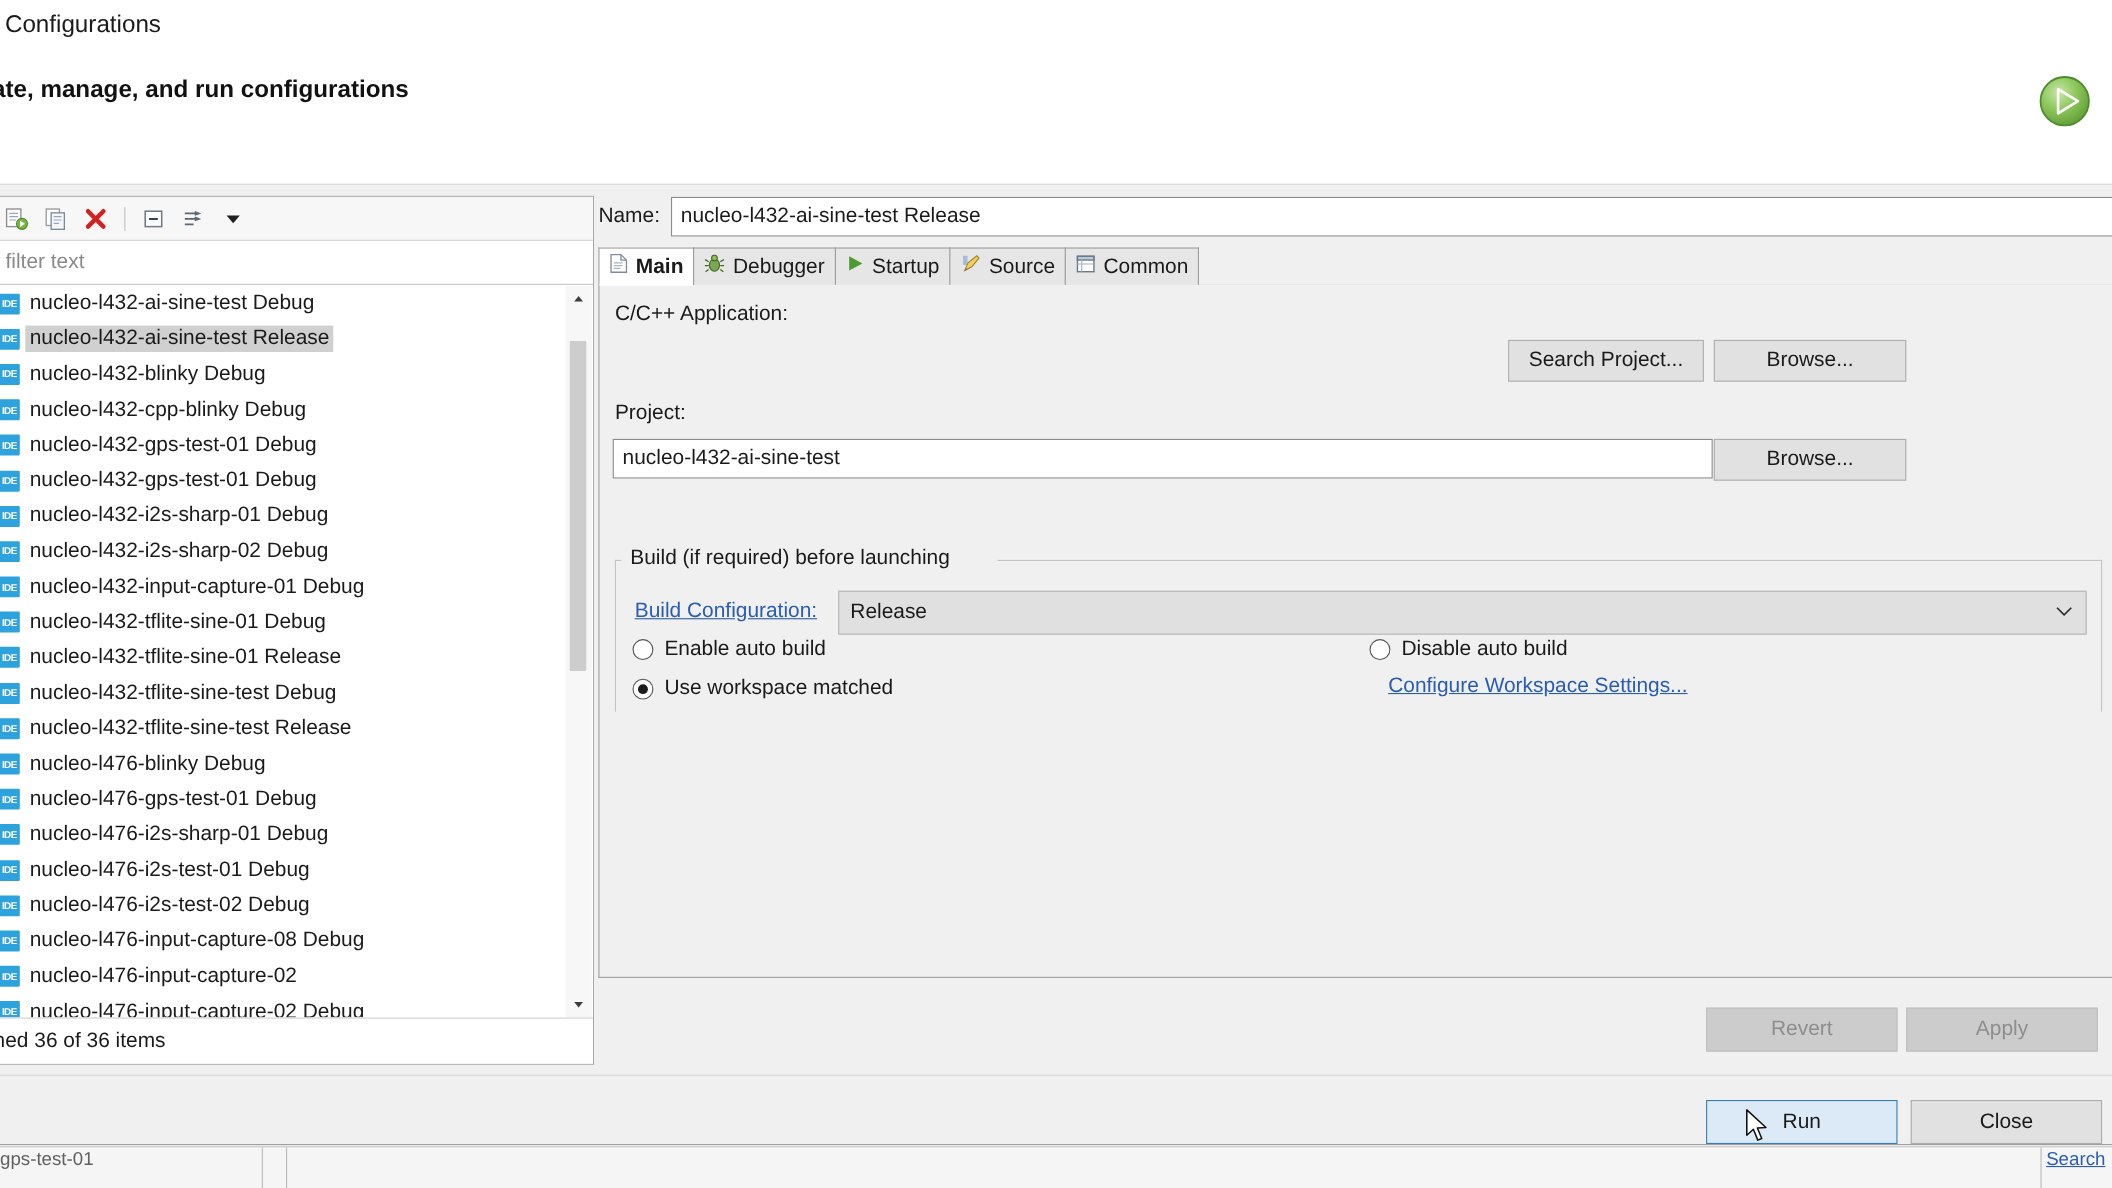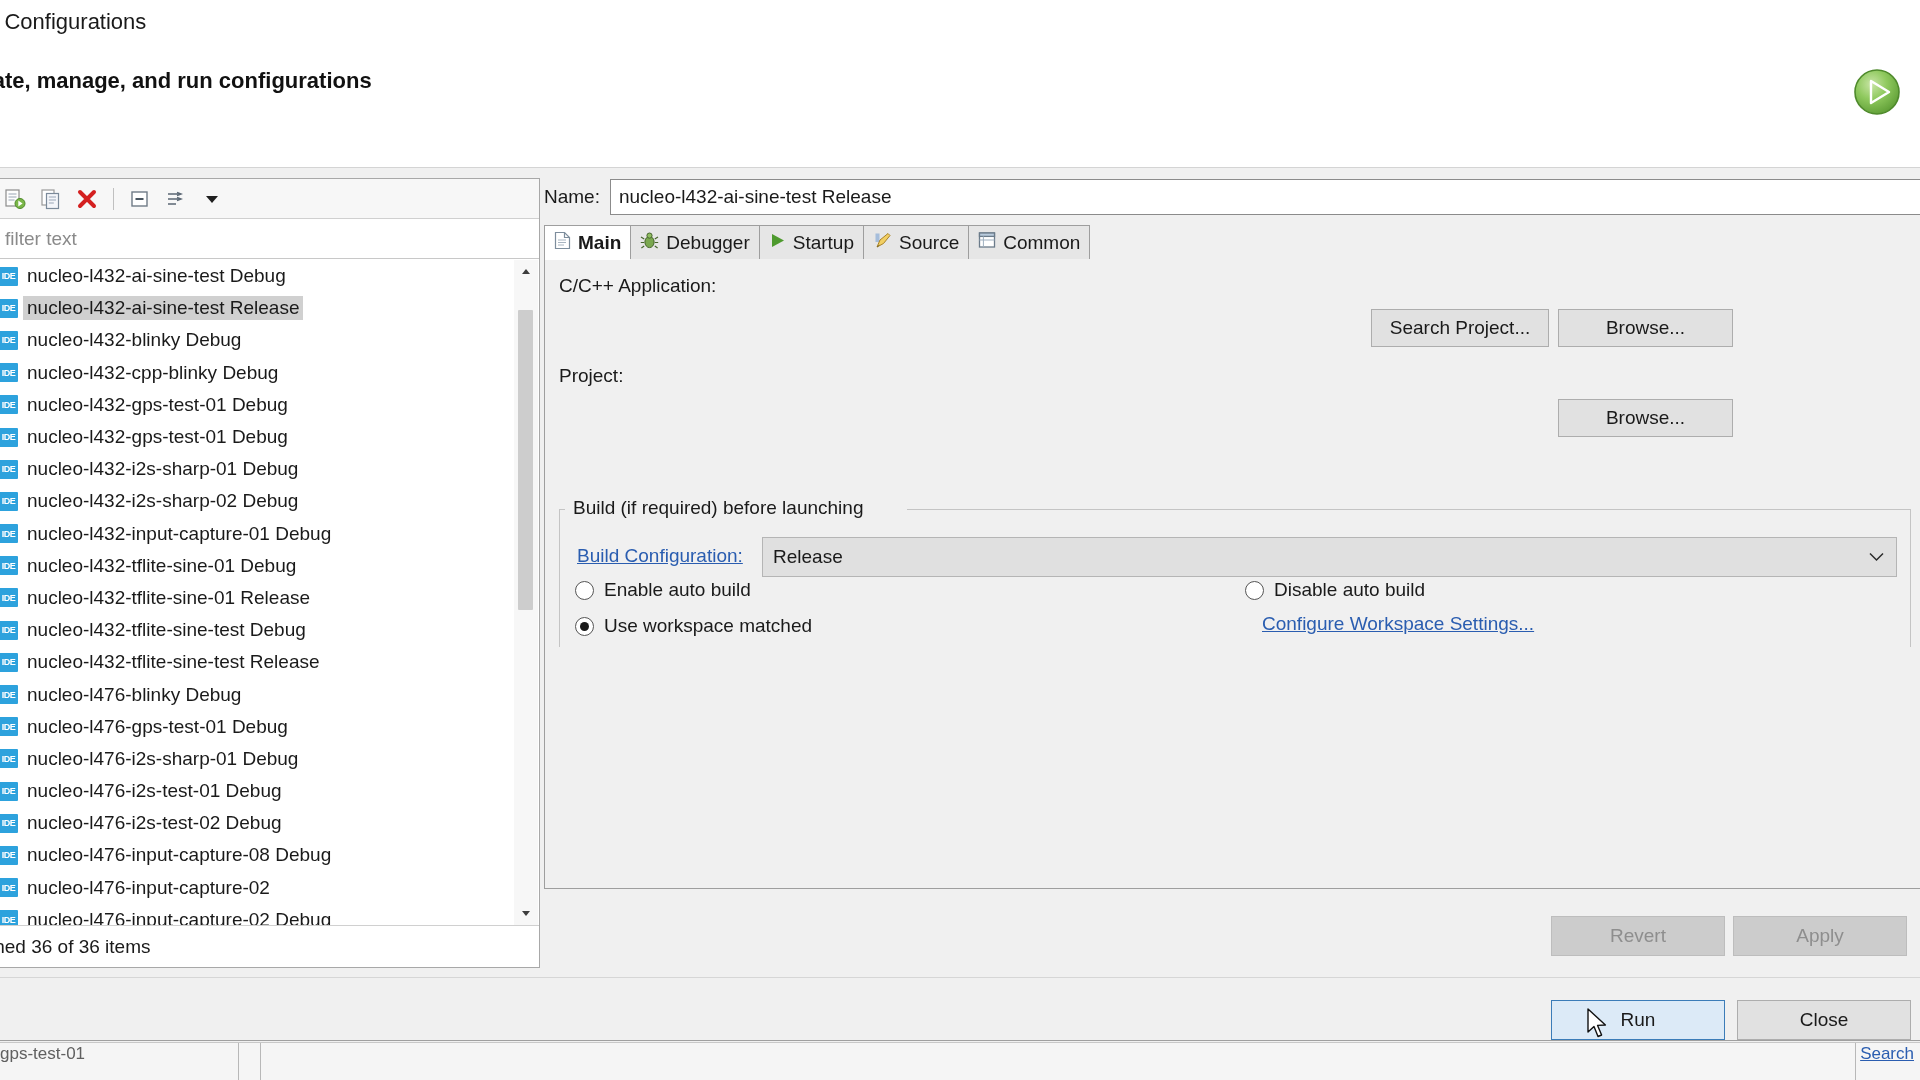--- a/index.html
+++ b/index.html
@@ -509,20 +509,21 @@
 
       <div class="fld-label" style="left:14px; top:16px;">C/C++ Application:</div>
 
 
       <div class="btn" style="left:826px; top:50px; width:178px;">Search Project...</div>
 
       <div class="btn" style="left:1013px; top:50px; width:175px;">Browse...</div>
 
       <div class="fld-label" style="left:14px; top:106px;">Project:</div>
 
+      <input class="txtfield" style="left: 12px; top: 140px; width: 1000px;" type="text" value="nucleo-l432-ai-sine-test">
 
       <div class="btn" style="left:1013px; top:140px; width:175px;">Browse...</div>
 
       <div id="build-group">
         <div class="gb-line-l"></div>
         <div class="gb-line-r" style="left:348px; right:0;"></div>
         <div class="gb-side-l"></div>
         <div class="gb-side-r"></div>
         <div class="gb-title">Build (if required) before launching</div>
 

